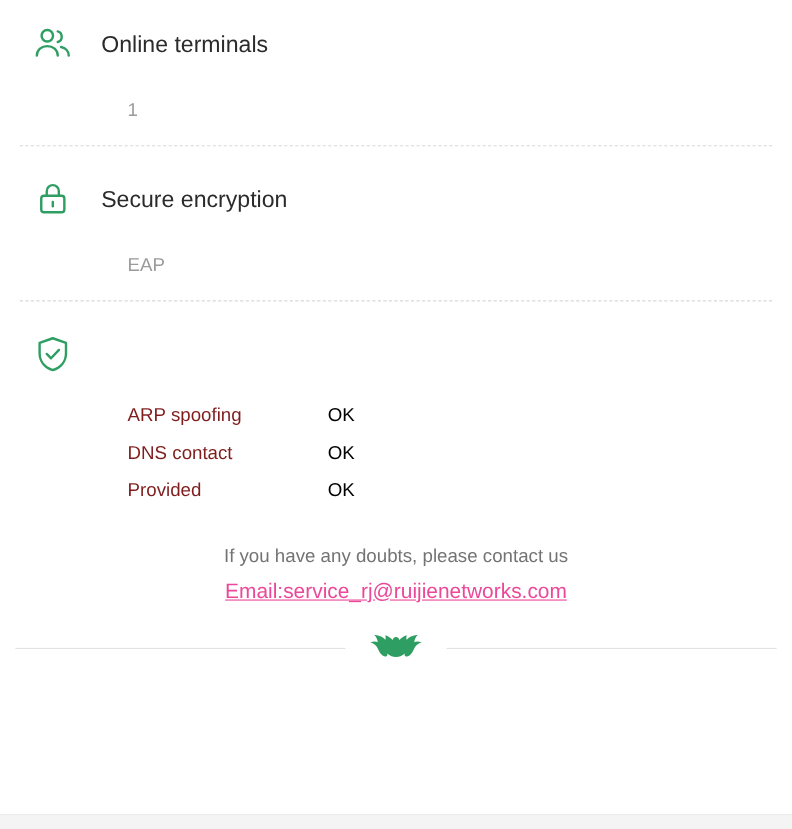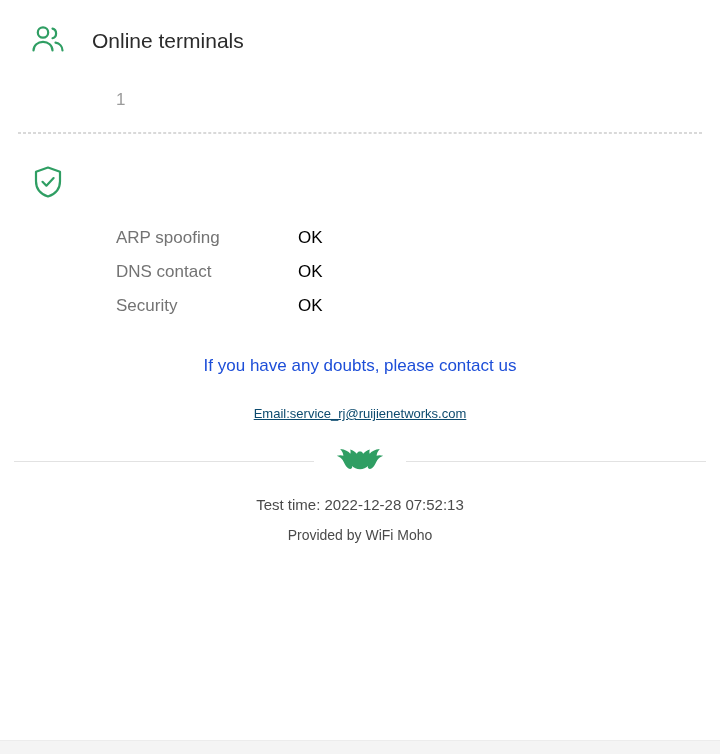--- a/index.html
+++ b/index.html
@@ -65,42 +65,42 @@
   .block-test .sec-body { padding-top: 24px; }
 
   
   .test-row {
     display: flex;
     align-items: baseline;
     margin-bottom: 14px;
   }
   .test-label {
     font-size: 17px;
-    color: #737373;
+    color: #7f1d1d;
     width: 182px;
     flex: 0 0 182px;
   }
   .test-result {
     font-size: 17px;
     color: #000000;
   }
 
   
   .contact {
     text-align: center;
     margin-top: 40px;
   }
   .contact-line {
     font-size: 17px;
-    color: #1d4ed8;
-    margin-bottom: 28px;
+    color: #737373;
+    margin-bottom: 12px;
   }
   .contact-email {
-    font-size: 13px;
-    color: #0c4a6e;
+    font-size: 19px;
+    color: #ec4899;
     display: inline-block;
   }
 
   
   .logo-row {
     display: flex;
     align-items: center;
     margin-top: 26px;
     padding: 0 14px;
   }
@@ -159,20 +159,35 @@
       </span>
       <span class="sec-title">Online terminals</span>
     </div>
     <div class="sec-body">
       <span class="sec-value">1</span>
     </div>
   </div>
 
   <div class="divider"></div>
 
+  <div class="section block-secure">
+    <div class="sec-head">
+      <span class="sec-icon">
+        <svg width="40" height="40" viewBox="0 0 40 40" fill="none" stroke="#2f9e63" stroke-width="2.2" stroke-linecap="round" stroke-linejoin="round">
+          <rect x="9.5" y="17" width="21" height="15" rx="2.5"></rect>
+          <path d="M14.5 17v-4.2a5.5 5.5 0 0 1 11 0V17"></path>
+          <path d="M20 22.5v4"></path>
+        </svg>
+      </span>
+      <span class="sec-title">Secure encryption</span>
+    </div>
+    <div class="sec-body">
+      <span class="sec-value">EAP</span>
+    </div>
+  </div>
 
   <div class="divider"></div>
 
   <div class="section block-test">
     <div class="sec-head">
       <span class="sec-icon">
         <svg width="40" height="40" viewBox="0 0 40 40" fill="none" stroke="#2f9e63" stroke-width="2.2" stroke-linecap="round" stroke-linejoin="round">
           <path d="M20 5.5l12 4.3v9.4c0 7.6-5 13-12 15.3-7-2.3-12-7.7-12-15.3V9.8z"></path>
           <path d="M14.5 19.8l3.9 3.9 7.2-7.6"></path>
         </svg>
@@ -184,21 +199,21 @@
         <span class="test-label">ARP spoofing</span>
         <span class="test-result">OK</span>
       </div>
 
       <div class="test-row">
         <span class="test-label">DNS contact</span>
         <span class="test-result">OK</span>
       </div>
 
       <div class="test-row">
-        <span class="test-label">Security</span>
+        <span class="test-label">Provided</span>
         <span class="test-result">OK</span>
       </div>
 
     </div>
   </div>
 
   <div class="contact">
     <div class="contact-line">If you have any doubts, please contact us</div>
     <a class="contact-email" href="#">Email:service_rj@ruijienetworks.com</a>
   </div>
@@ -206,20 +221,16 @@
   <div class="logo-row">
     <div class="logo-rule"></div>
     <span class="logo-mark">
       <svg width="48" height="26" viewBox="0 0 48 26" fill="#2f9e63">
         <path d="M24 3.2c-1.5 0-2.6 1.1-3.1 2.6-1.6-2-3.9-3.6-6.7-4.4.5 1.6.5 3 .1 4.3C12.6 3.4 9 1.6 4.2 1.1c2 2.2 3 4.4 3.2 6.6C5.6 7 3.3 7 0.8 7.8c3 1.1 4.9 2.7 6 4.5 1.6 2.6 2.3 5.6 5 7.6 1.2.9 2.6 1.3 3.6.7.9-.5.9-1.6.6-2.6 1.9 1.5 4.6 3.2 8 3.2s6.1-1.7 8-3.2c-.3 1-.3 2.1.6 2.6 1 .6 2.4.2 3.6-.7 2.7-2 3.4-5 5-7.6 1.1-1.8 3-3.4 6-4.5-2.5-.8-4.8-.8-6.6-.1.2-2.2 1.2-4.4 3.2-6.6-4.8.5-8.4 2.3-10.1 4.6-.4-1.3-.4-2.7.1-4.3-2.8.8-5.1 2.4-6.7 4.4-.5-1.5-1.6-2.6-3.1-2.6z"></path>
       </svg>
     </span>
     <div class="logo-rule"></div>
   </div>
 
-  <div class="footer">
-    <div class="footer-line">Test time: 2022-12-28 07:52:13</div>
-    <div class="footer-line small">Provided by WiFi Moho</div>
-  </div>
 
   <div class="bottom-strip"></div>
 
 </div>
 
 </body></html>

